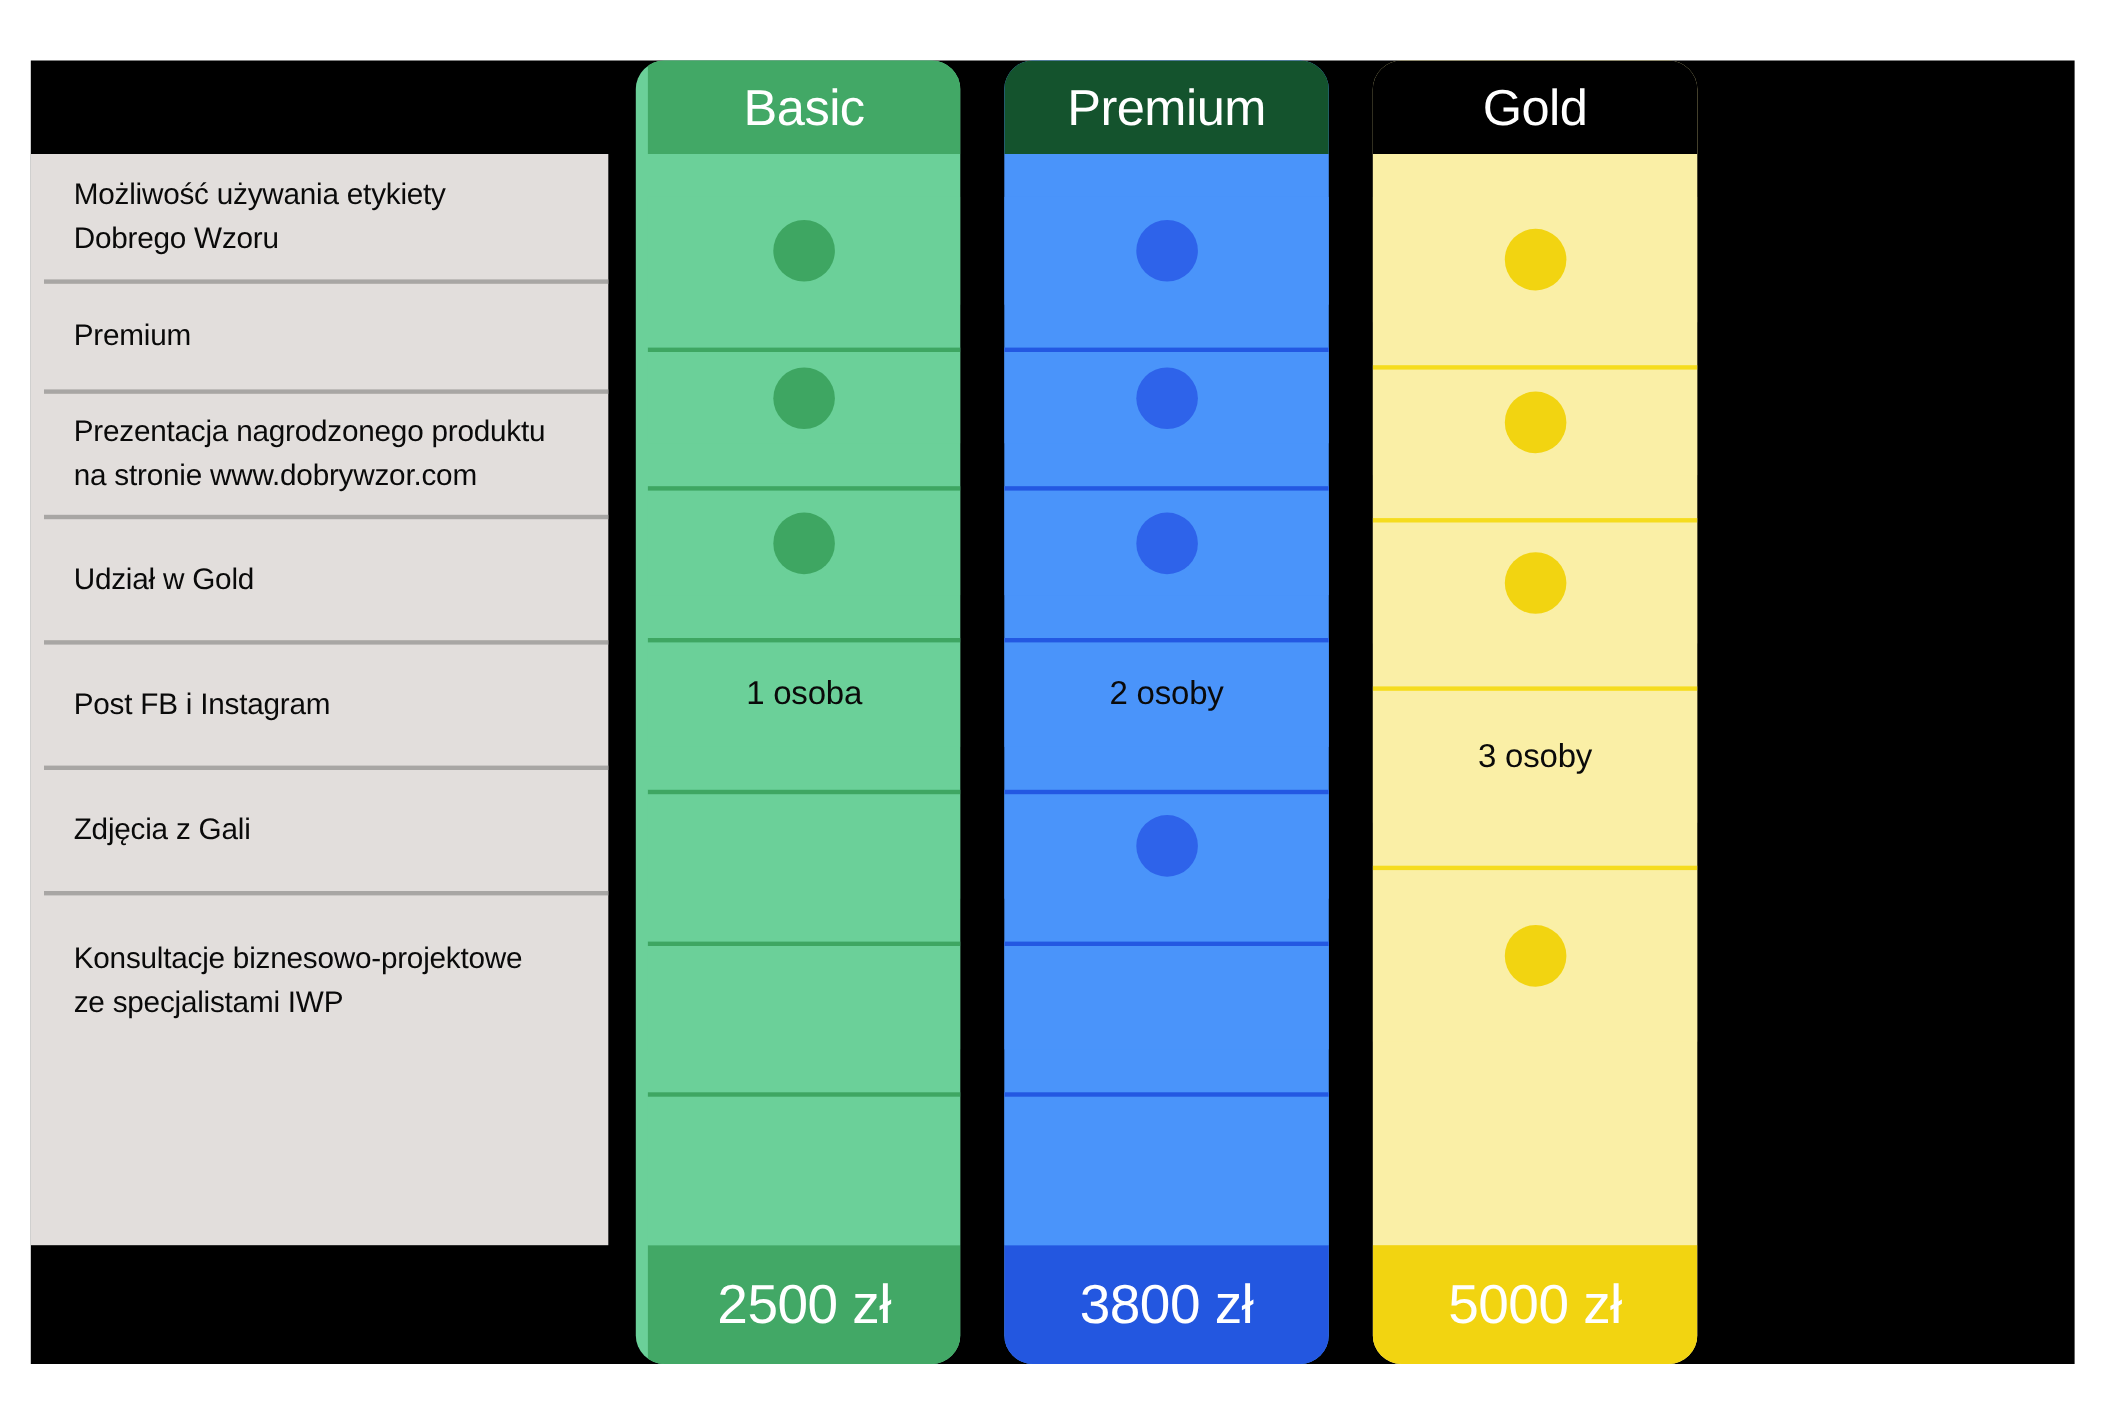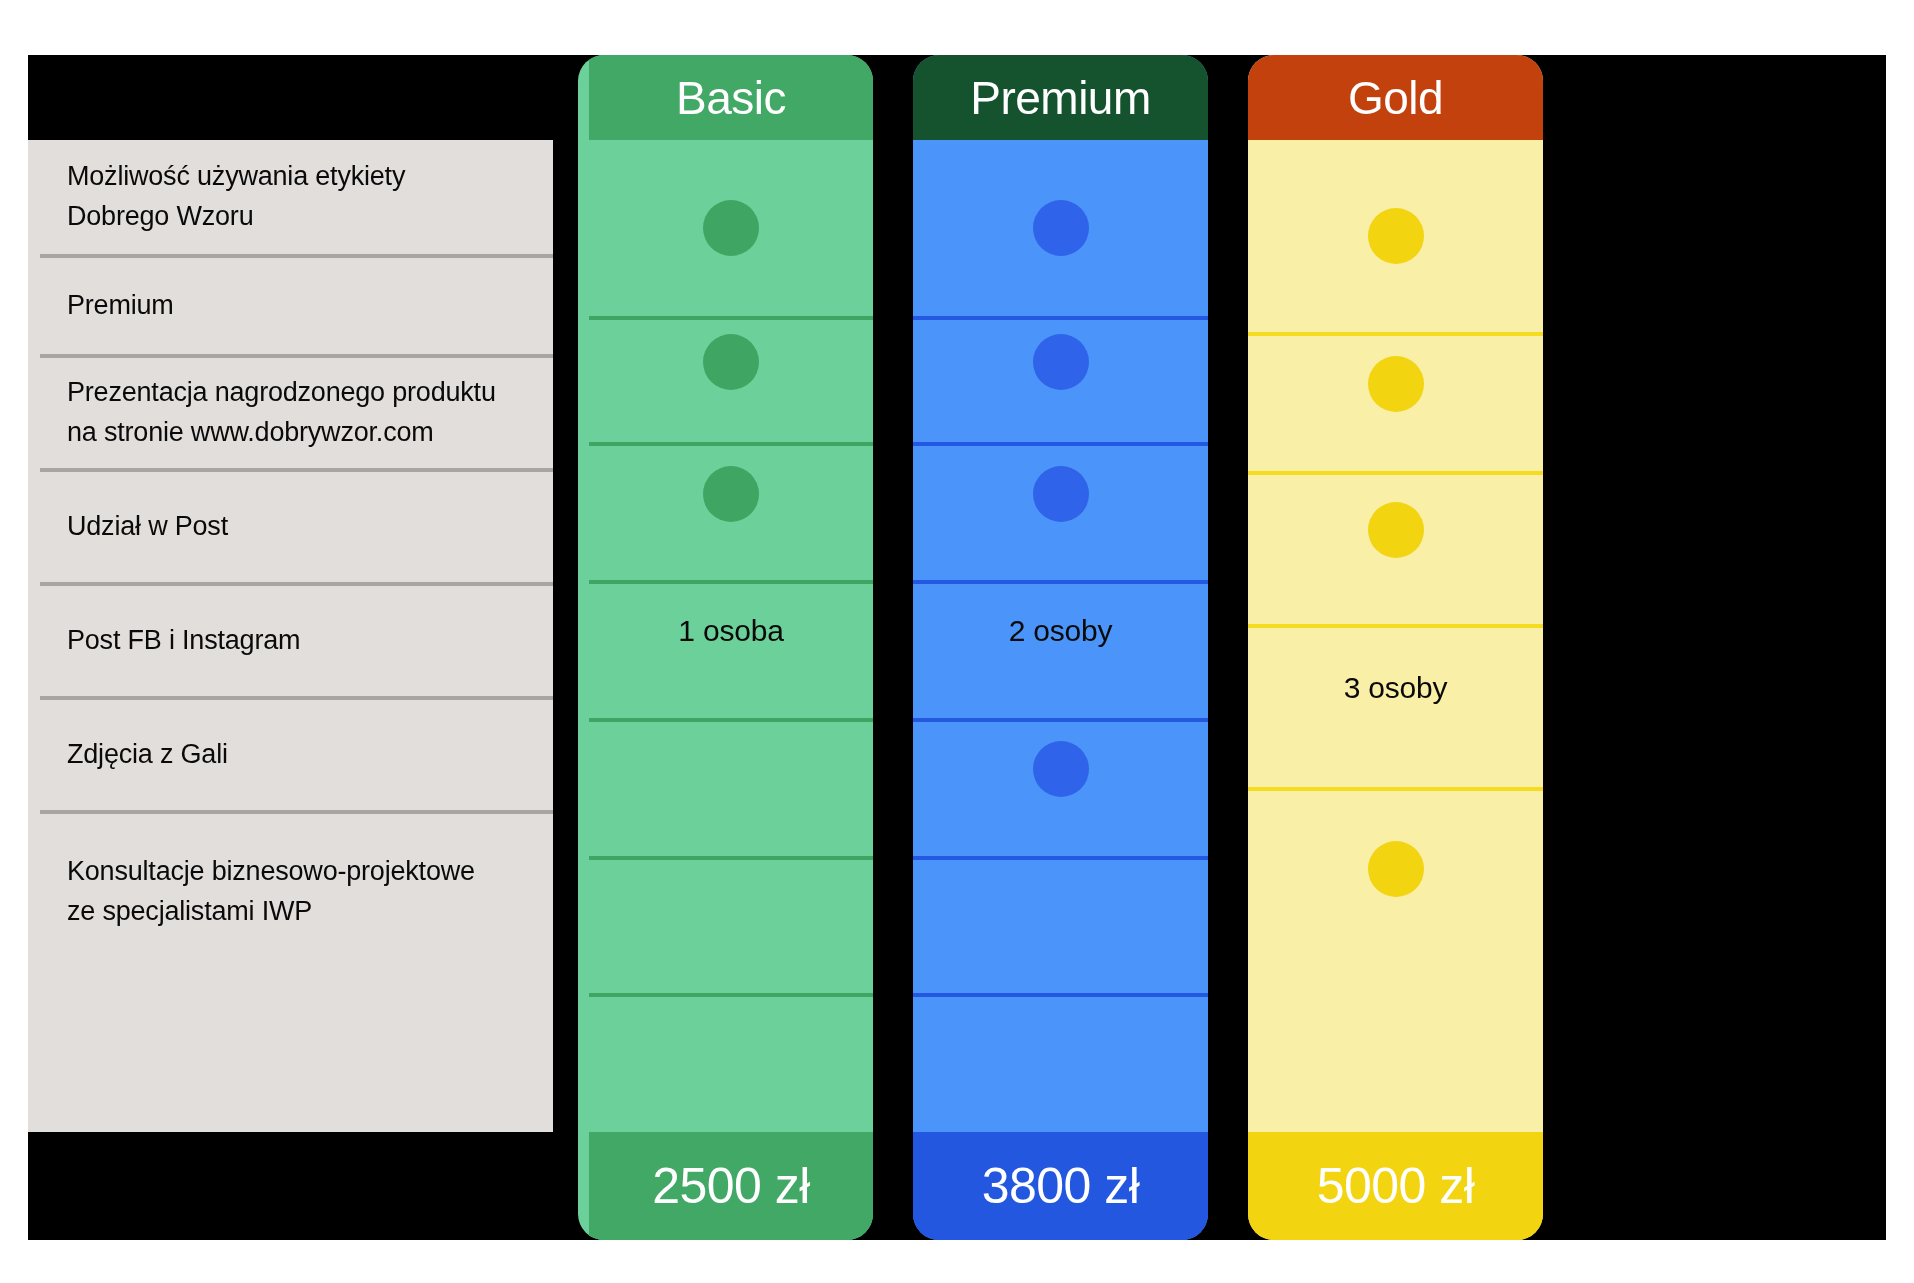--- a/index.html
+++ b/index.html
@@ -88,21 +88,21 @@
 
   
   #col-premium { background:#4A94FA; }
   #col-premium .plan-header { background:#14532d; }
   #col-premium .plan-footer { background:#2357E0; }
   #col-premium .plan-cell   { background:#4A94FA; border-top-color:#2358E2; }
   #col-premium .dot         { background:#2E63EA; }
 
   
   #col-gold    { background:#FAEFA6; }
-  #col-gold    .plan-header { background:#c2410c; }
+  #col-gold    .plan-header { background:#000000; }
   #col-gold    .plan-footer { background:#F2D411; }
   #col-gold    .plan-cell   { background:#FAEFA6; border-top-color:#F5DC1E; }
   #col-gold    .dot         { background:#F2D411; }
 </style>
 </head>
 <body>
 
 <div id="canvas">
 
   <div id="black-panel"></div>
@@ -111,21 +111,21 @@
       <div class="feature-row" style="height: 114px;">
         <div class="feature-label">Możliwość używania etykiety<br>Dobrego Wzoru</div>
       </div>
       <div class="feature-row" style="height: 100px;">
         <div class="feature-label">Premium</div>
       </div>
       <div class="feature-row" style="height: 114px;">
         <div class="feature-label">Prezentacja nagrodzonego produktu<br>na stronie www.dobrywzor.com</div>
       </div>
       <div class="feature-row" style="height: 114px;">
-        <div class="feature-label">Udział w Post</div>
+        <div class="feature-label">Udział w Gold</div>
       </div>
       <div class="feature-row" style="height: 114px;">
         <div class="feature-label">Post FB i Instagram</div>
       </div>
       <div class="feature-row" style="height: 114px;">
         <div class="feature-label">Zdjęcia z Gali</div>
       </div>
       <div class="feature-row" style="height: 160px;">
         <div class="feature-label">Konsultacje biznesowo-projektowe<br>ze specjalistami IWP</div>
       </div>

